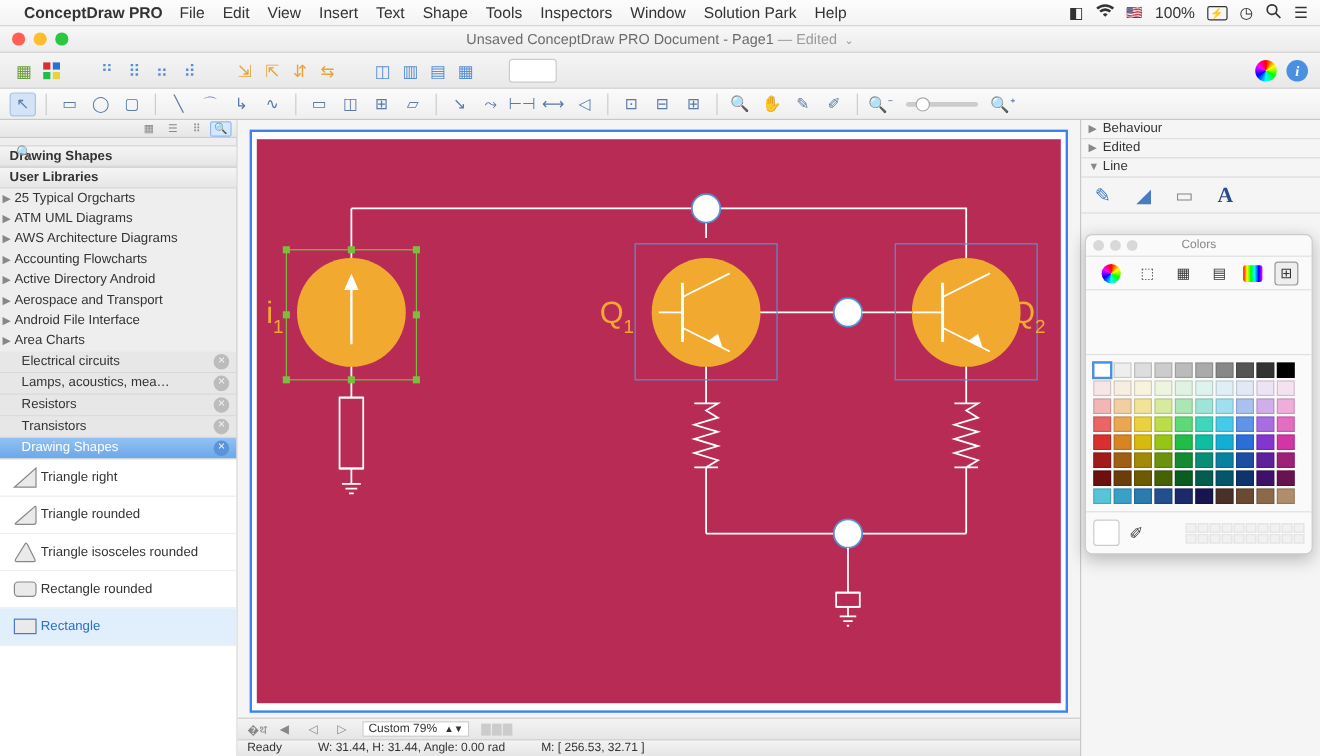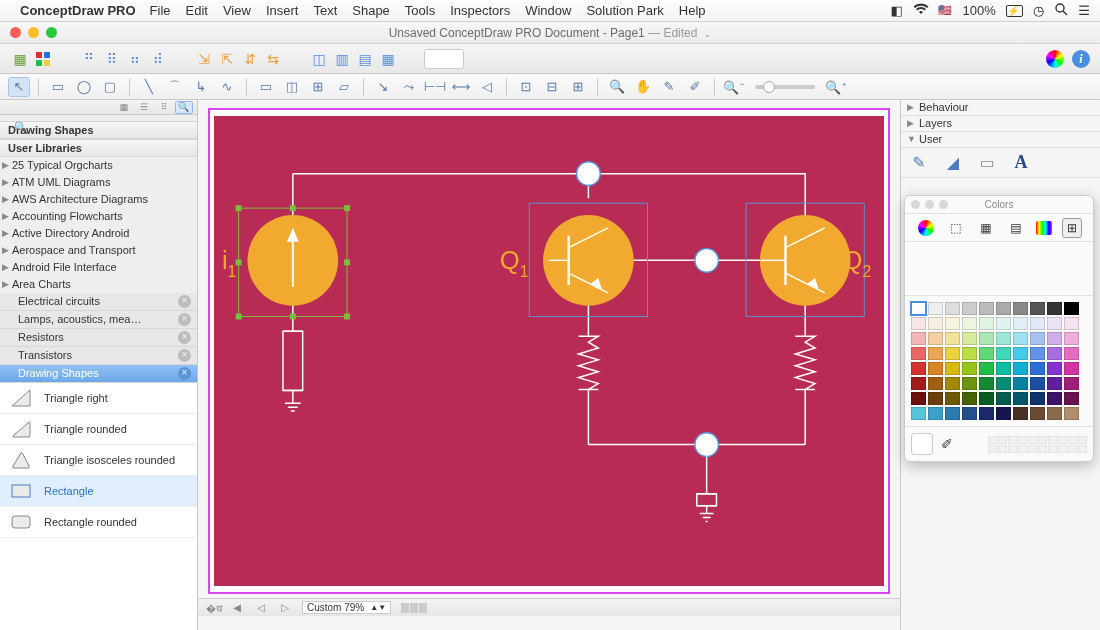--- a/index.html
+++ b/index.html
@@ -52,28 +52,28 @@
 .lp-header { background: linear-gradient(#f5f5f5,#e6e6e6); padding: 2px 8px; font-size: 11px; font-weight: 600; border-bottom: 1px solid #d5d5d5; border-top: 1px solid #d5d5d5; }
 .lp-list { overflow: hidden; }
 .lp-item { padding: 1px 6px 1px 12px; font-size: 11px; display: flex; align-items: center; position: relative; line-height: 15px; }
 .lp-item .arrow { position: absolute; left: 2px; font-size: 9px; color: #888; }
 .lp-item.sub { background: #e7e7e7; border-bottom: 1px solid #d8d8d8; padding-left: 18px; }
 .lp-item.sub .close { margin-left: auto; width: 13px; height: 13px; border-radius: 50%; background: #bcbcbc; color: #f5f5f5; text-align: center; font-size: 10px; line-height: 12px; }
 .lp-item.selected { background: linear-gradient(#93c1f4,#6ba7e8); color: #fff; }
 .lp-item.selected .close { background: #5a95d8; }
 
 .shapes-list { flex: 1; overflow-y: auto; background: #fff; }
-.shape-row { display: flex; align-items: center; height: 31px; padding: 0 8px; border-bottom: 1px solid #eee; gap: 10px; font-size: 11px; }
+.shape-row { display: flex; align-items: center; height: 31px; padding: 0 8px; border-bottom: 1px solid #eee; font-size: 11px; }
 .shape-row.sel { background: #e1eefc; color: #2a6fc9; }
 .shape-thumb { width: 26px; height: 22px; display: flex; align-items: center; justify-content: center; }
 .shape-thumb svg { width: 22px; height: 20px; }
 
 
 .canvas-area { flex: 1; background: #f5f5f5; position: relative; overflow: hidden; }
-.canvas { position: absolute; left: 10px; top: 8px; right: 10px; bottom: 36px; background: #fff; border: 2px solid #d946ef; }
+.canvas { position: absolute; left: 10px; top: 8px; right: 10px; bottom: 36px; background: #fff; border: 2px solid #3b82f6; }
 .circuit { position: absolute; left: 4px; top: 6px; right: 4px; bottom: 6px; background: #b82b55; }
 
 
 .bottombar { position: absolute; left: 0; right: 0; bottom: 14px; height: 18px; background: linear-gradient(#f3f3f3,#e6e6e6); border-top: 1px solid #ccc; display: flex; align-items: center; padding: 0 8px; font-size: 10px; gap: 10px; }
 .bottombar .navbtn { width: 14px; font-size: 10px; color: #888; text-align: center; }
 .bottombar .zoomfield { border: 1px solid #ccc; padding: 0 4px; background: #fff; display: inline-flex; align-items: center; gap: 2px; }
 .statusbar { position: absolute; left: 0; right: 0; bottom: 0; height: 14px; background: linear-gradient(#f3f3f3,#e6e6e6); border-top: 1px solid #ccc; display: flex; align-items: center; padding: 0 8px; font-size: 10px; gap: 30px; }
 
 
 .rightpanel { width: 200px; background: #f5f5f5; border-left: 1px solid #c8c8c8; display: flex; flex-direction: column; position: relative; }
@@ -318,35 +318,35 @@
           <span>Triangle rounded</span>
         </div>
       <div class="shape-row">
           <div class="shape-thumb">
             <svg>
               <path d="M11 3 Q12 2 13 4 L19 16 Q20 18 18 18 L4 18 Q2 18 3 16 Z" fill="#eaeaea" stroke="#888"></path>
             </svg>
           </div>
           <span>Triangle isosceles rounded</span>
         </div>
+      <div class="shape-row">
+          <div class="shape-thumb">
+            <svg>
+              <rect x="2" y="4" width="18" height="12" rx="3" fill="#eaeaea" stroke="#888"></rect>
+            </svg>
+          </div>
+          <span>Rectangle rounded</span>
+        </div>
       <div class="shape-row sel">
           <div class="shape-thumb">
             <svg>
               <rect x="2" y="4" width="18" height="12" fill="#eaeaea" stroke="#4a7bc0"></rect>
             </svg>
           </div>
           <span>Rectangle</span>
-        </div>
-      <div class="shape-row">
-          <div class="shape-thumb">
-            <svg>
-              <rect x="2" y="4" width="18" height="12" rx="3" fill="#eaeaea" stroke="#888"></rect>
-            </svg>
-          </div>
-          <span>Rectangle rounded</span>
         </div>
     </div>
   </div>
 
   <div class="canvas-area">
     <div class="canvas">
       <div class="circuit">
         <svg width="100%" height="100%" viewBox="0 0 680 390">
 
           <g stroke="#fff" stroke-width="1.5" fill="none">
@@ -419,26 +419,31 @@
       <span class="zoomfield">
           <span>Custom 79%</span>
           <span style="font-size:8px;margin-left:4px">▲▼</span>
         </span>
       <span style="display:flex;gap:1px">
           <span style="width:8px;height:10px;background:#ccc"></span>
           <span style="width:8px;height:10px;background:#ccc"></span>
           <span style="width:8px;height:10px;background:#ccc"></span>
         </span>
     </div>
+    <div class="statusbar">
+      <span>Ready</span>
+      <span>W: 31.44,  H: 31.44,  Angle: 0.00 rad</span>
+      <span>M: [ 256.53, 32.71 ]</span>
+    </div>
   </div>
 
   <div class="rightpanel">
     <div class="rp-section"><span class="arrow">▶</span><span>Behaviour</span></div>
-    <div class="rp-section"><span class="arrow">▶</span><span>Layers</span></div>
-    <div class="rp-section"><span class="arrow">▼</span><span>User</span></div>
+    <div class="rp-section"><span class="arrow">▶</span><span>Edited</span></div>
+    <div class="rp-section"><span class="arrow">▼</span><span>Line</span></div>
     <div class="rp-tools">
       <span class="rp-tool">✎</span>
       <span class="rp-tool">◢</span>
       <span class="rp-tool" style="color:#888">▭</span>
       <span class="rp-tool" style="font-family:serif;font-weight:bold;font-size:18px;color:#2a4a8a">A</span>
     </div>
     <div class="rp-stroke">
       <input type="checkbox" checked="" style="">
       <span style="font-weight:600">Stroke</span>
       <div class="stroke-preview">

